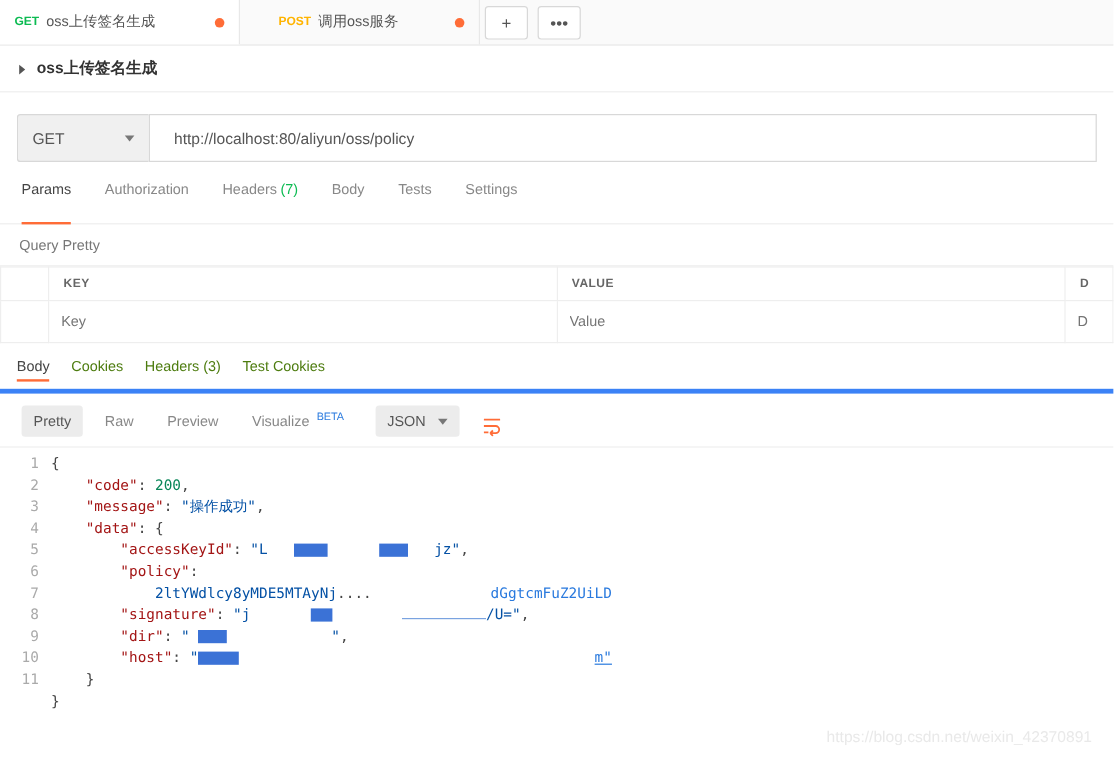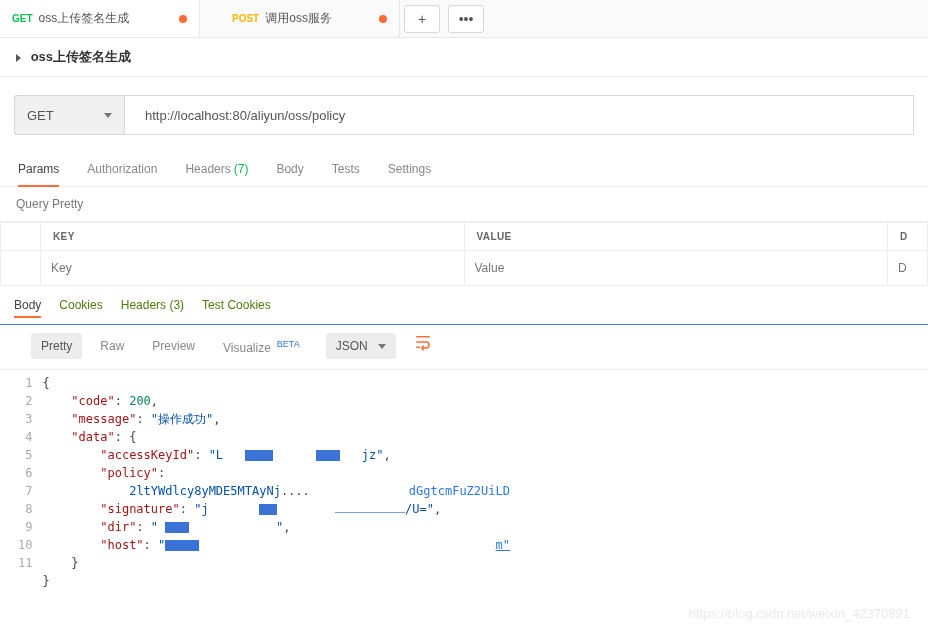--- a/index.html
+++ b/index.html
@@ -11,35 +11,35 @@
 .tab .method-post { color: #ffb400; font-weight: 700; font-size: 10px; margin-right: 6px; padding-left: 20px; }
 .tab .dot { width: 8px; height: 8px; border-radius: 50%; background: #ff6c37; margin-left: auto; }
 .tab-btn { width: 36px; height: 28px; border: 1px solid #d8d8d8; background: #fff; margin: 0 4px; display: flex; align-items: center; justify-content: center; border-radius: 3px; font-size: 14px; cursor: pointer; }
 .breadcrumb { padding: 10px 16px; border-bottom: 1px solid #eee; color: #333; font-size: 13px; }
 .breadcrumb .arrow { display: inline-block; width: 0; height: 0; border-left: 5px solid #555; border-top: 4px solid transparent; border-bottom: 4px solid transparent; margin-right: 6px; vertical-align: middle; }
 .url-row { display: flex; padding: 18px 14px 16px; gap: 0; }
 .method-select { display: flex; align-items: center; justify-content: space-between; width: 110px; background: #f0f0f0; border: 1px solid #d8d8d8; border-right: none; padding: 0 12px; height: 40px; font-size: 13px; border-radius: 3px 0 0 3px; cursor: pointer; }
 .method-select .chev { width: 0; height: 0; border-left: 4px solid transparent; border-right: 4px solid transparent; border-top: 5px solid #777; }
 .url-input { flex: 1; height: 40px; border: 1px solid #d8d8d8; padding: 0 20px; font-size: 13px; color: #555; background: #fff; }
 .req-tabs { display: flex; gap: 28px; padding: 0 18px; height: 36px; align-items: center; border-bottom: 1px solid #eee; }
-.req-tab { cursor: pointer; color: #888; font-size: 12px; position: relative; height: 100%; display: flex; align-items: center; }
+.req-tab { cursor: pointer; color: #888; font-size: 12px; position: relative; height: 100%; display: flex; align-items: flex-start; }
 .req-tab.active { color: #444; }
 .req-tab.active::after { content: ""; position: absolute; left: 0; right: 0; bottom: -1px; height: 2px; background: #ff6c37; }
 .req-tab .cnt { color: #0cbb52; margin-left: 3px; }
 .section-title { padding: 10px 16px; color: #777; font-size: 12px; border-bottom: 1px solid #eee; }
 .kv-table { width: 100%; border-collapse: collapse; }
 .kv-table th { text-align: left; font-size: 10px; letter-spacing: 0.4px; color: #666; font-weight: 600; border: 1px solid #eee; padding: 8px 12px; background: #fff; }
 .kv-table td { border: 1px solid #eee; padding: 6px 10px; }
 .kv-table input { border: none; width: 100%; font-size: 12px; color: #999; padding: 4px 0; outline: none; }
 .kv-table .narrow { width: 40px; }
 .resp-tabs { display: flex; gap: 18px; padding: 12px 14px 6px; align-items: center; }
 .resp-tab { cursor: pointer; color: #4d7c0f; font-size: 12px; position: relative; padding-bottom: 6px; }
 .resp-tab.active { color: #444; }
 .resp-tab.active::after { content: ""; position: absolute; left: 0; right: 0; bottom: 0; height: 2px; background: #ff6c37; }
-.toolbar { display: flex; align-items: flex-start; gap: 8px; padding: 8px 14px 8px 31px; border-bottom: 1px solid #eee; border-top: 1px solid #3b82f6; }
+.toolbar { display: flex; align-items: flex-end; gap: 8px; padding: 8px 14px 8px 18px; border-bottom: 1px solid #eee; border-top: 4px solid #3b82f6; }
 .view-btn { padding: 6px 10px; background: transparent; border: none; color: #888; cursor: pointer; font-size: 12px; border-radius: 3px; }
 .view-btn.active { background: #ececec; color: #555; }
 .beta { color: #2a7ade; font-size: 9px; font-weight: 400; margin-left: 6px; vertical-align: super; }
 .fmt-select { display: flex; align-items: center; gap: 10px; background: #ececec; padding: 6px 10px; border-radius: 3px; color: #555; font-size: 12px; cursor: pointer; margin-left: 8px; }
 .fmt-select .chev { width: 0; height: 0; border-left: 4px solid transparent; border-right: 4px solid transparent; border-top: 5px solid #777; }
 .wrap-icon svg { width: 18px; height: 18px; display: block; }
 .wrap-btn { margin-left: 10px; cursor: pointer; }
 .code-area { display: flex; font-family: Consolas, Menlo, monospace; font-size: 12px; line-height: 18px; padding-top: 4px; }
 .gutter { text-align: right; color: #aaa; padding: 0 10px 0 18px; user-select: none; }
 .code { white-space: pre; color: #333; position: relative; }

